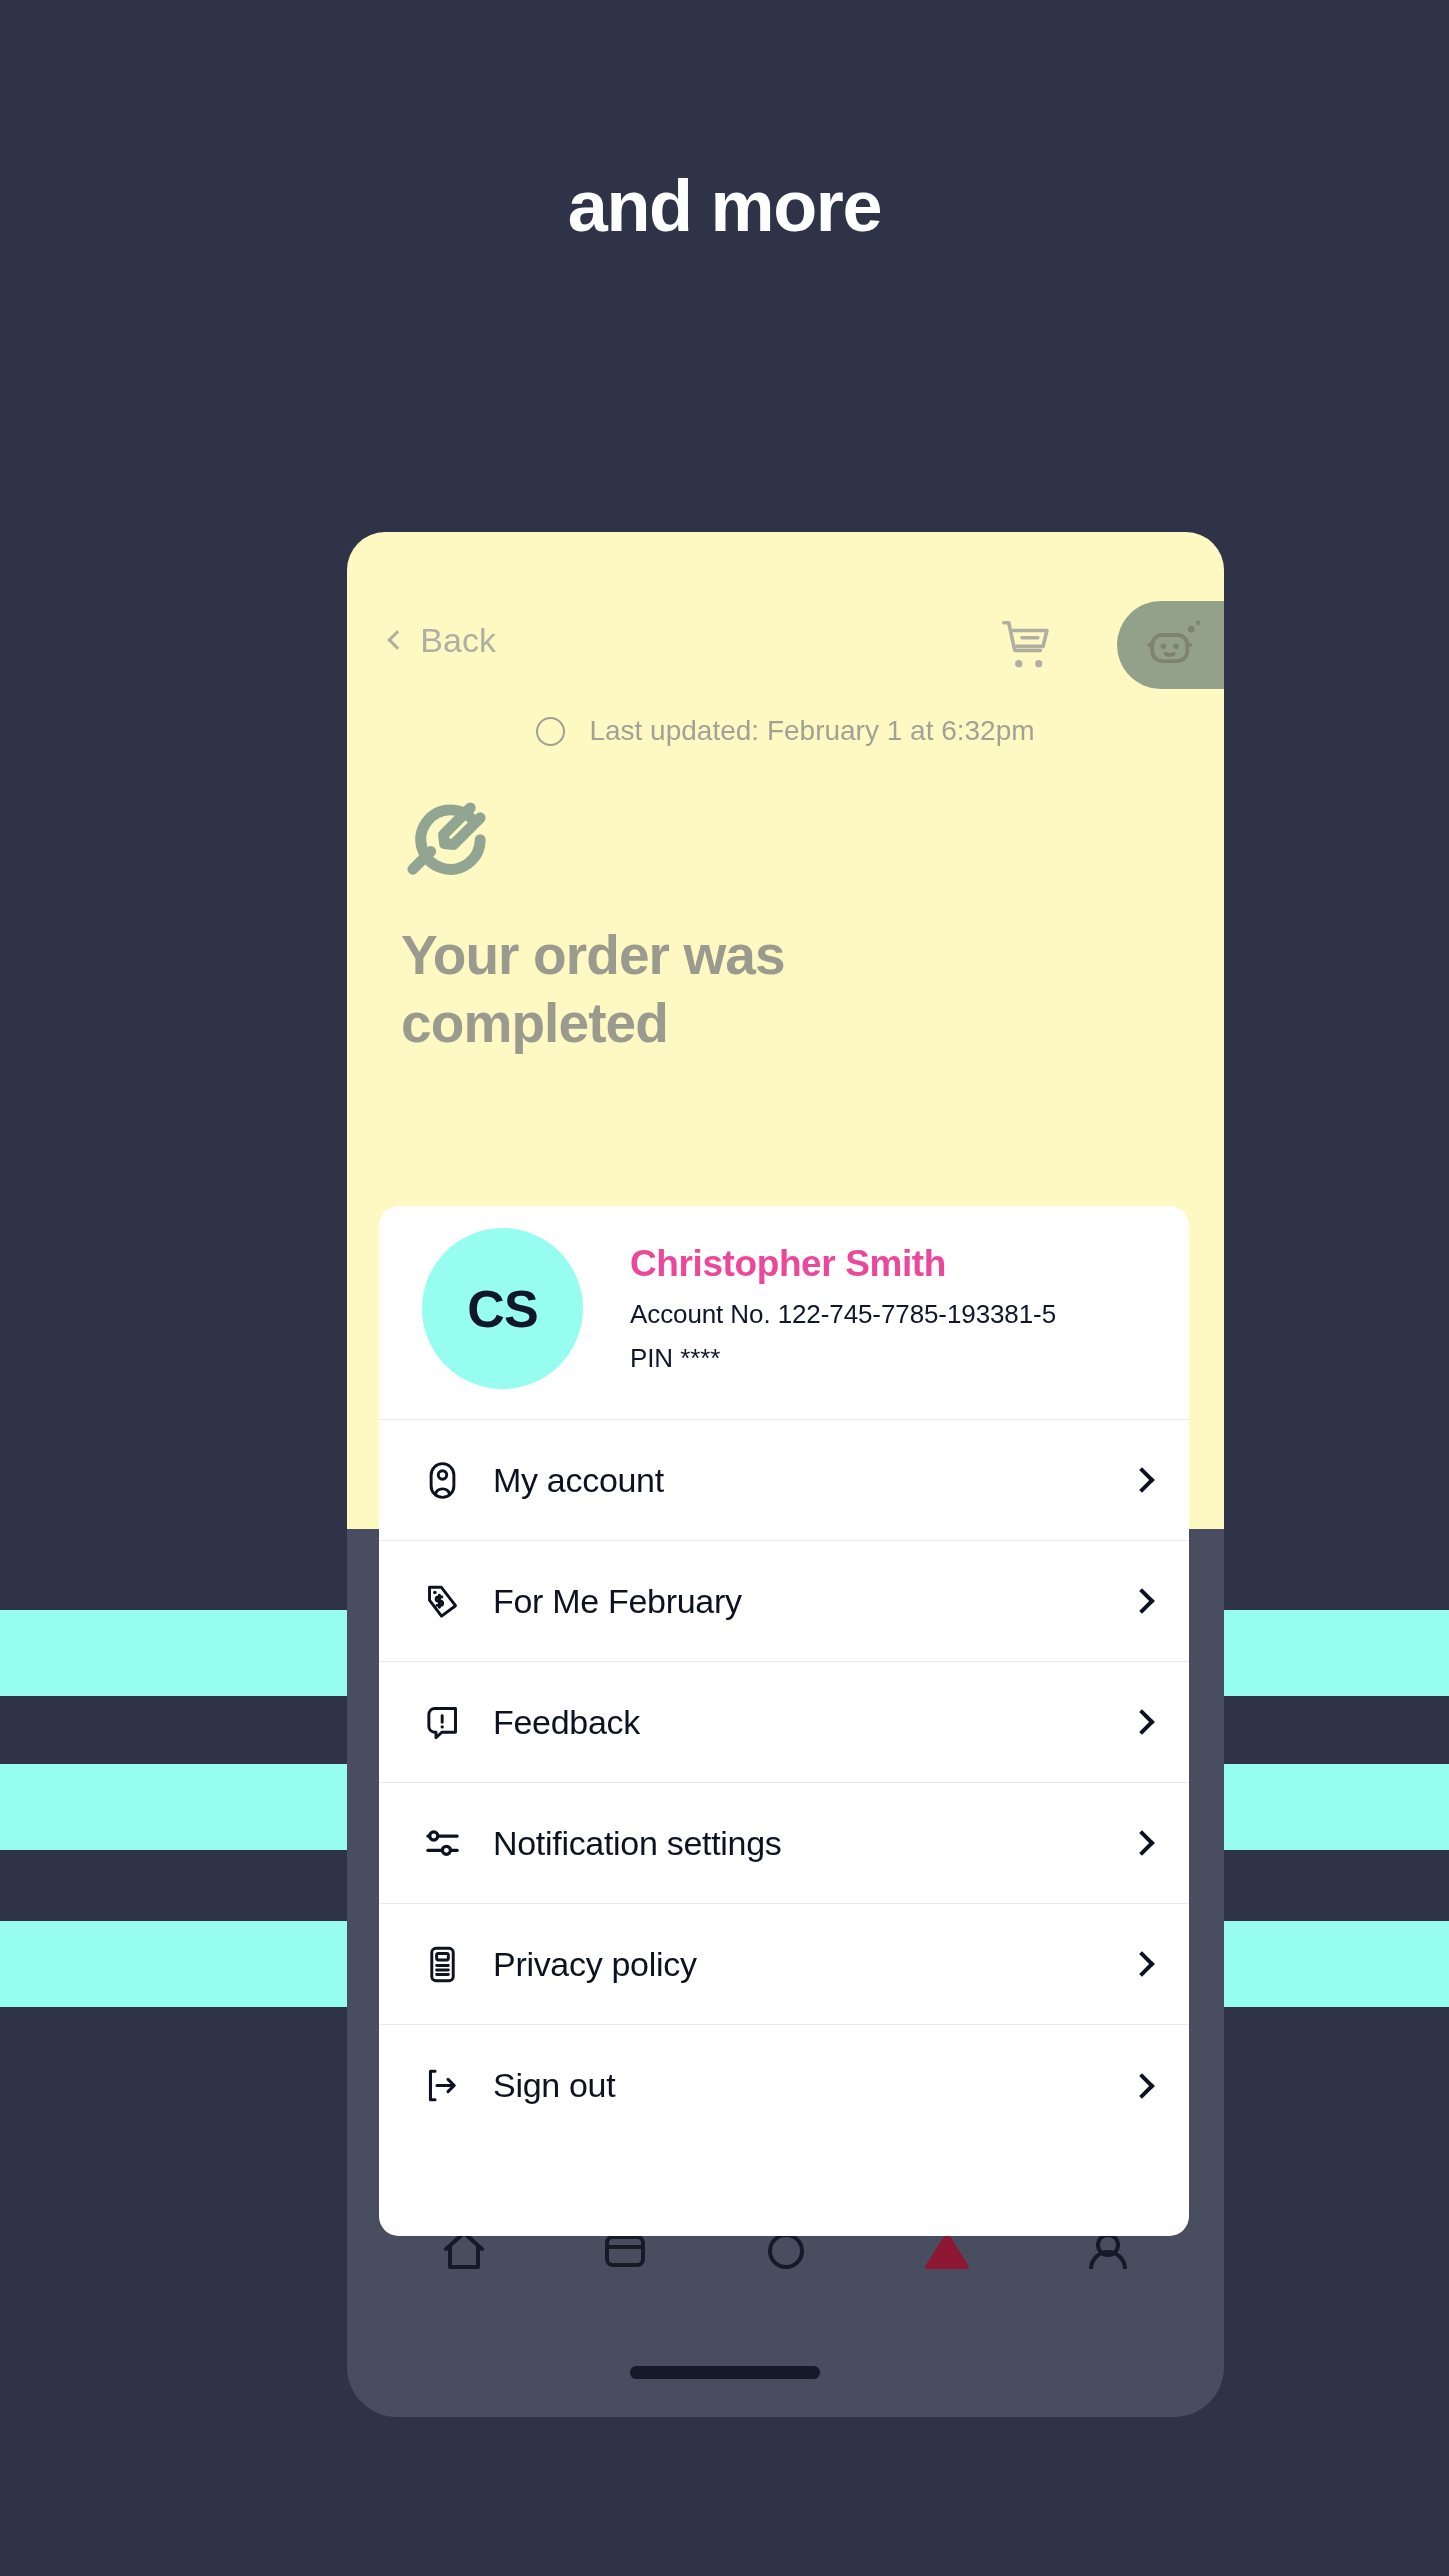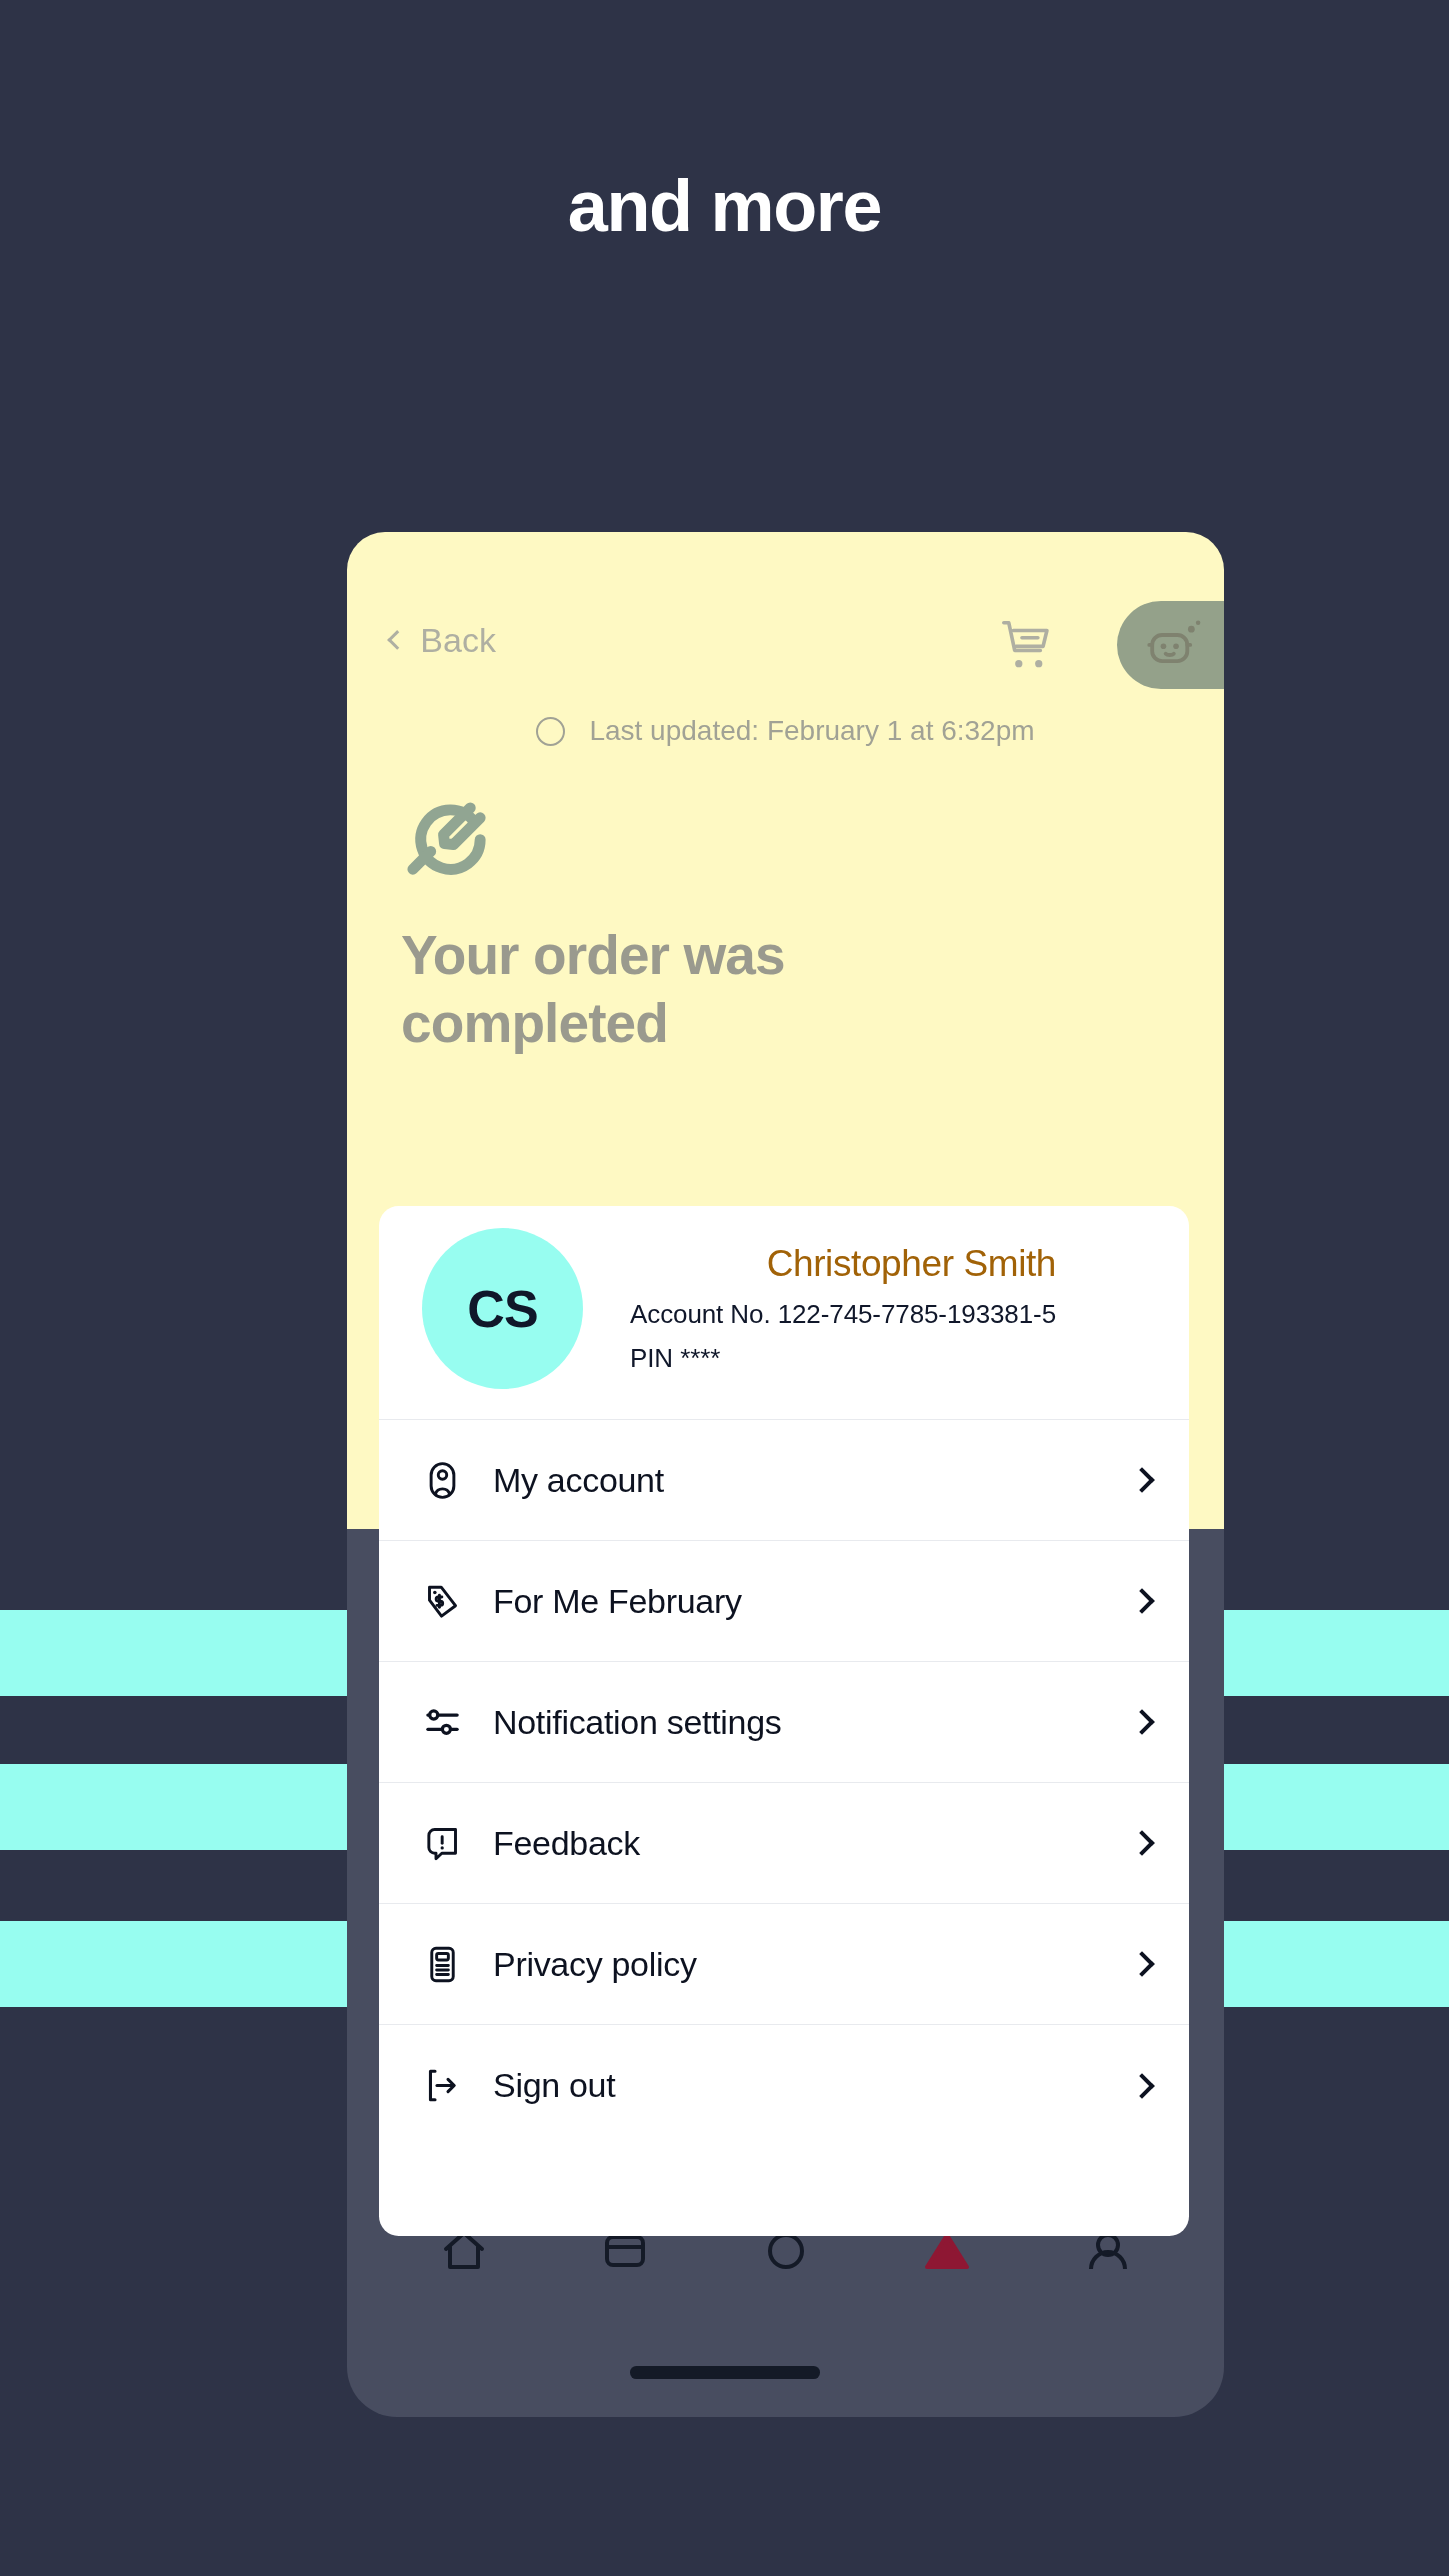--- a/index.html
+++ b/index.html
@@ -107,21 +107,21 @@
   .avatar {
     width:161px; height:161px; border-radius:50%;
     background:#97fdf0;
     display:flex; align-items:center; justify-content:center;
     flex:0 0 auto;
   }
   .avatar-initials {
     font-size:52px; font-weight:700; color:#10172a; letter-spacing:-0.9px;
   }
   .head-text { margin-left:47px; }
-  .cust-name { font-size:37px; font-weight:400; color:#a16207; letter-spacing:-0.4px;text-align:right; }
+  .cust-name { font-size:37px; font-weight:700; color:#ec4899; letter-spacing:-0.4px; }
   .cust-acct { font-size:26px; color:#10172a; margin-top:14.3px; letter-spacing:-0.1px; }
   .cust-pin  { font-size:26px; color:#10172a; margin-top:12.5px; letter-spacing:-0.1px; }
 
   .menu { border-top:0.9px solid #e8eaee; }
   .menu-item {
     display:flex; align-items:center;
     height:121px; padding:0 38px 0 43px;
     border-bottom:0.9px solid #e8eaee;
     background:#fff;
   }
@@ -279,48 +279,48 @@
             <path d="M11.6 9.2h-2.2a1.3 1.3 0 0 0 0 2.6h1.4a1.3 1.3 0 0 1 0 2.6H8.6"></path>
             <path d="M10.1 8.1v7.4"></path>
           </svg>
         </span>
         <span class="mi-label">For Me February</span>
         <span class="mi-chev"></span>
       </div>
 
       <div class="menu-item">
         <span class="mi-icon">
+          <svg width="39" height="39" viewBox="0 0 24 24" fill="none" stroke="#0d1220" stroke-width="1.8" stroke-linecap="round" stroke-linejoin="round">
+            <path d="M20 3.4H7.2A3.6 3.6 0 0 0 3.6 7v7.4a3.6 3.6 0 0 0 3.6 3.6H8v3.4l3.6-3.4H20a3.6 3.6 0 0 0 0 0V3.4z"></path>
+            <path d="M11.8 7.8v4.1"></path>
+            <circle cx="11.8" cy="14.7" r="1" fill="#0d1220" stroke="none"></circle>
+          </svg>
+        </span>
+        <span class="mi-label">Feedback</span>
+        <span class="mi-chev"></span>
+      </div>
+
+      <div class="menu-item">
+        <span class="mi-icon">
           <svg width="39" height="39" viewBox="0 0 24 24" fill="none" stroke="#0d1220" stroke-width="2" stroke-linecap="round">
             <circle cx="6.6" cy="7.4" r="2.5"></circle>
             <path d="M9.6 7.4H21"></path>
             <path d="M3 7.4h1"></path>
             <circle cx="14.4" cy="16.2" r="2.5"></circle>
             <path d="M3 16.2h8.4"></path>
             <path d="M17.6 16.2H21"></path>
           </svg>
         </span>
         <span class="mi-label">Notification settings</span>
         <span class="mi-chev"></span>
       </div>
 
       <div class="menu-item">
         <span class="mi-icon">
           <svg width="39" height="39" viewBox="0 0 24 24" fill="none" stroke="#0d1220" stroke-width="1.8" stroke-linecap="round" stroke-linejoin="round">
-            <path d="M20 3.4H7.2A3.6 3.6 0 0 0 3.6 7v7.4a3.6 3.6 0 0 0 3.6 3.6H8v3.4l3.6-3.4H20a3.6 3.6 0 0 0 0 0V3.4z"></path>
-            <path d="M11.8 7.8v4.1"></path>
-            <circle cx="11.8" cy="14.7" r="1" fill="#0d1220" stroke="none"></circle>
-          </svg>
-        </span>
-        <span class="mi-label">Feedback</span>
-        <span class="mi-chev"></span>
-      </div>
-
-      <div class="menu-item">
-        <span class="mi-icon">
-          <svg width="39" height="39" viewBox="0 0 24 24" fill="none" stroke="#0d1220" stroke-width="1.8" stroke-linecap="round" stroke-linejoin="round">
             <rect x="5.4" y="2" width="13.2" height="20" rx="2.6"></rect>
             <rect x="8.4" y="5.2" width="7.2" height="4" rx="1"></rect>
             <path d="M8.4 12.6h7.2M8.4 15.4h7.2M8.4 18.2h7.2"></path>
           </svg>
         </span>
         <span class="mi-label">Privacy policy</span>
         <span class="mi-chev"></span>
       </div>
 
       <div class="menu-item">

